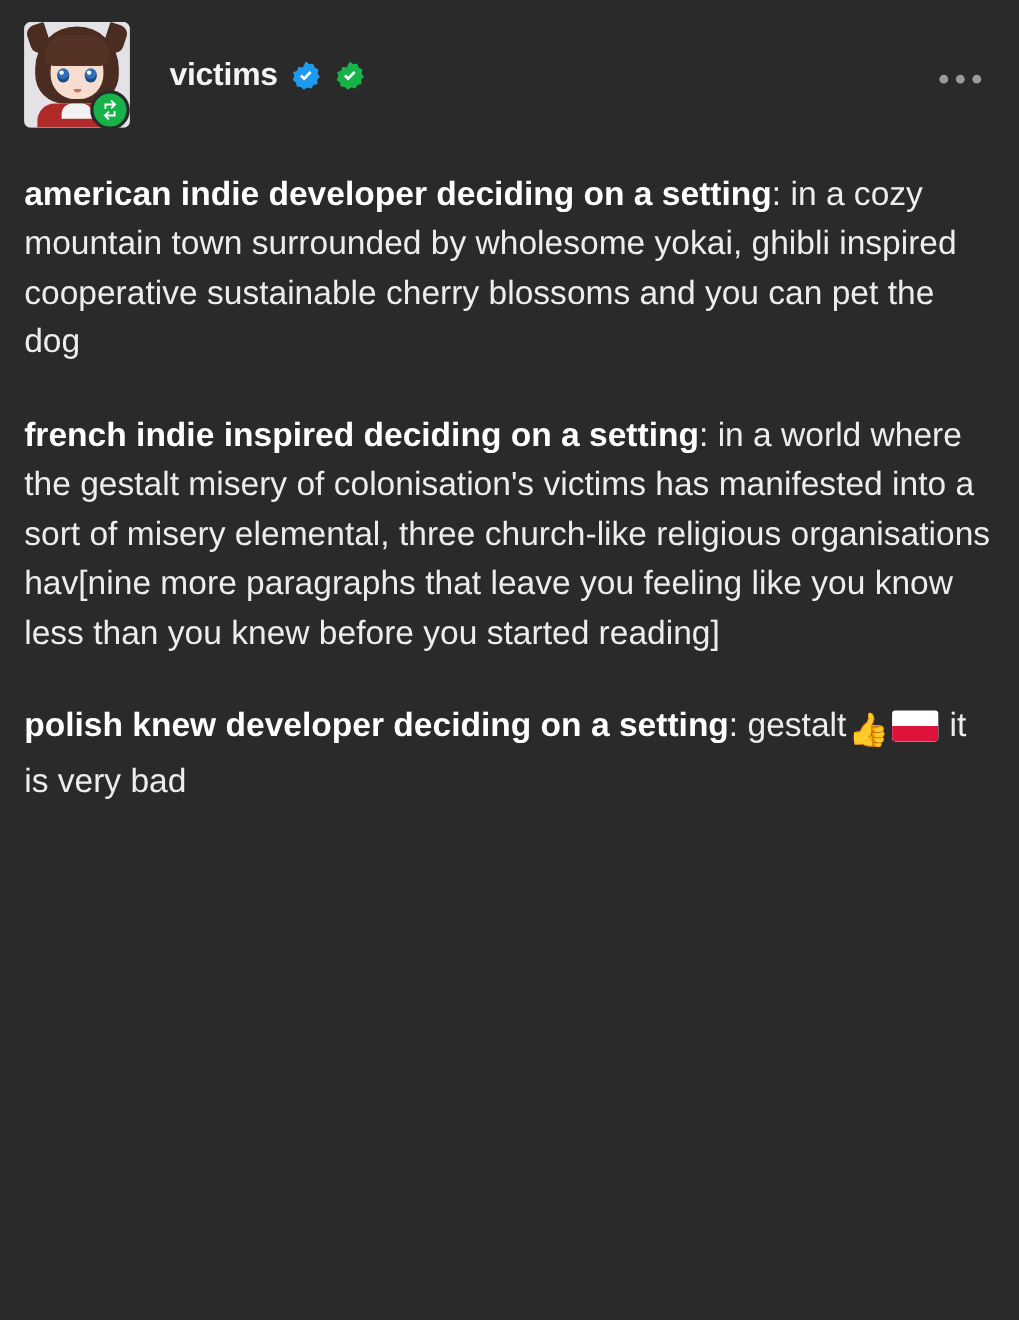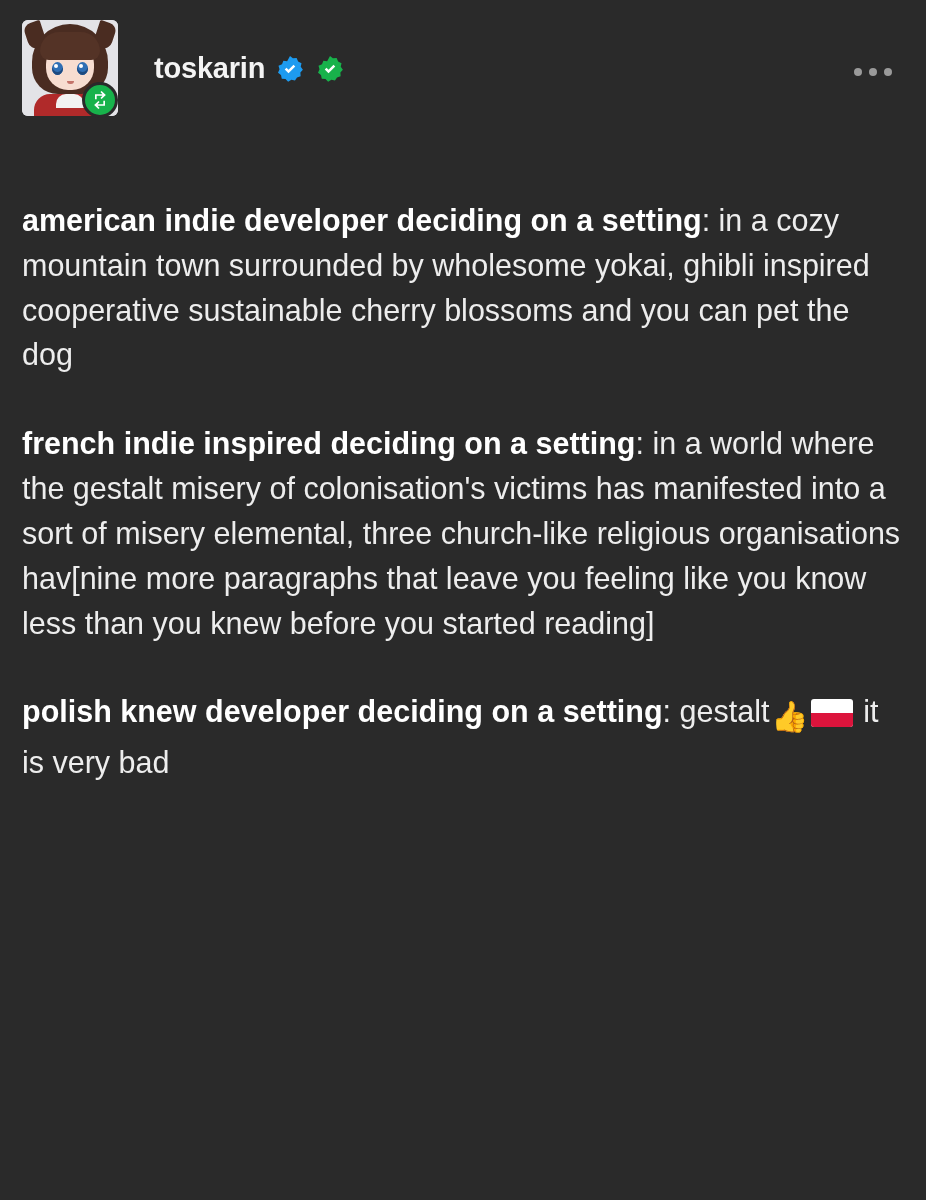--- a/index.html
+++ b/index.html
@@ -145,21 +145,21 @@
   }
 
   
   .post-body {
     margin-top: 38px;
     font-size: 30.5px;
     line-height: 1.47;
     color: #ededed;
   }
 
-  .para { margin-bottom: 40px; margin-top: 44px; }
+  .para { margin-bottom: 40px; }
   .para:last-child { margin-bottom: 0; }
 
   .lead { font-weight: bold; color: #ffffff; }
 
   .flag-pl {
     display: inline-block;
     width: 42px;
     height: 28px;
     vertical-align: -5px;
     border-radius: 3px;
@@ -202,21 +202,21 @@
         <div class="av-collar"></div>
       </div>
       <div class="repost-badge">
         <svg viewBox="0 0 24 24" aria-hidden="true">
           <path fill="#ffffff" d="M6 5h9l-2.5-2.5 1.4-1.4L19 6l-5.1 4.9-1.4-1.4L15 7H8v4H6V5zm12 14H9l2.5 2.5-1.4 1.4L5 18l5.1-4.9 1.4 1.4L9 17h7v-4h2v6z"></path>
         </svg>
       </div>
     </div>
 
     <div class="username-row">
-      <span class="username">toskarin</span>
+      <span class="username">victims</span>
 
       <span>
         <svg class="badge" viewBox="0 0 24 24" aria-hidden="true">
           <path fill="#1d9bf0" d="M12 1.5l2.3 1.9 3-.3 1.2 2.8 2.7 1.4-.6 2.9 1.7 2.4-2 2.2.2 3-2.9.9-1.6 2.5-2.9-.7-2.6 1.6-2.1-2.1-3-.3-.6-2.9-2.4-1.8 1.2-2.8-.8-2.9 2.8-1.1 1.1-2.8 3 .4L12 1.5z"></path>
           <path fill="#ffffff" d="M10.8 15.4l-3-3 1.4-1.4 1.6 1.6 4-4.1 1.4 1.4-5.4 5.5z"></path>
         </svg>
       </span>
 
       <span>
         <svg class="badge" viewBox="0 0 24 24" aria-hidden="true">

